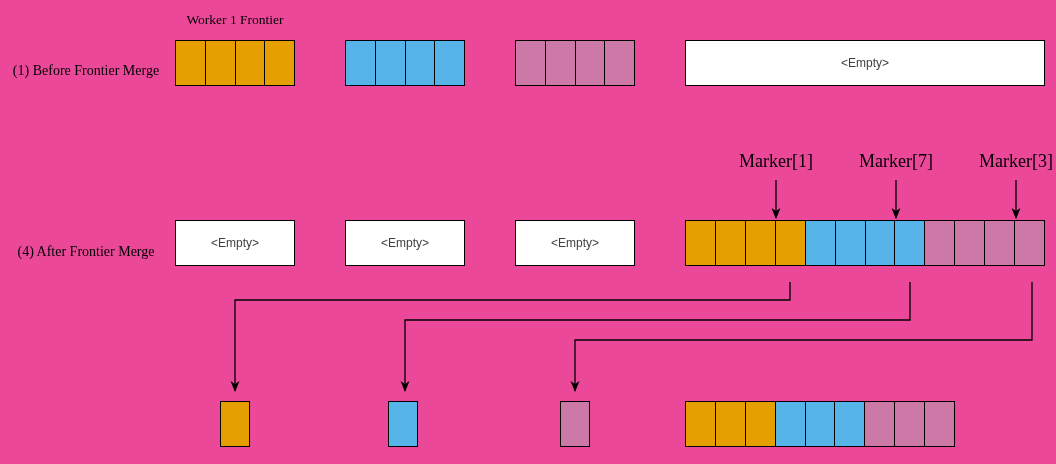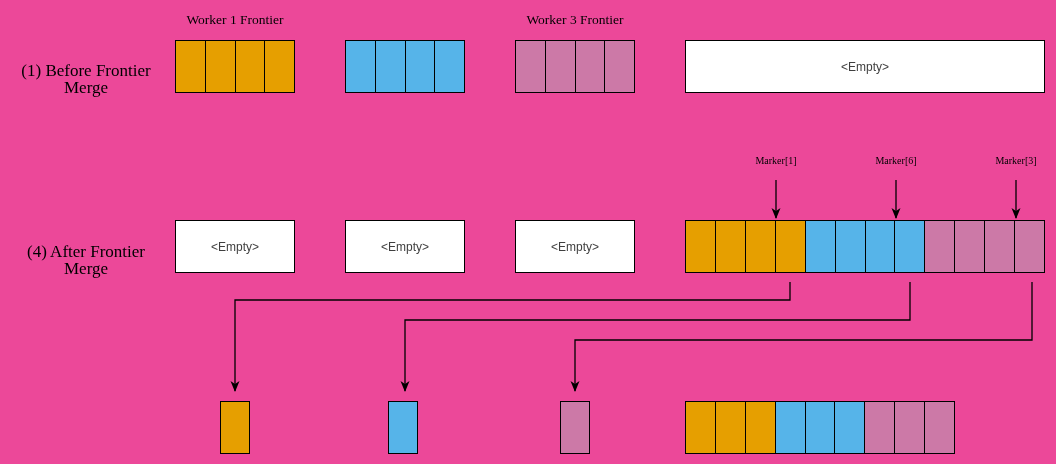--- a/index.html
+++ b/index.html
@@ -18,26 +18,26 @@
     text-align: center;
     font-size: 13.5px;
     line-height: 17px;
     top: 11px;
   }
   .row-label {
     position: absolute;
     left: 5px;
     width: 162px;
     text-align: center;
-    font-size: 17px;
+    font-size: 14px;
     line-height: 17px;
   }
   .fbox {
     position: absolute;
-    height: 53px;
+    height: 46px;
     box-sizing: border-box;
     border: 1px solid #000000;
     background: #ffffff;
     display: flex;
     align-items: stretch;
   }
   .fbox .cell { flex: 1 1 0; }
   .fbox .cell + .cell { border-left: 1px solid #000000; }
   .empty-box {
     align-items: center;
@@ -45,38 +45,37 @@
   }
   .empty-text {
     font-family: "Liberation Sans", sans-serif;
     font-size: 12px;
     color: #3f3f3f;
   }
   .marker-label {
     position: absolute;
     width: 120px;
     text-align: center;
-    font-size: 10px;
+    font-size: 18px;
     line-height: 16px;
     top: 153px;
   }
   .arrow-layer {
     position: absolute;
     left: 0; top: 0;
     width: 1056px; height: 464px;
     pointer-events: none;
   }
 </style>
 </head>
 <body>
 
 <div class="canvas">
 
   <div class="col-title" style="left:145px">Worker 1 Frontier</div>
-  <div class="col-title" style="left:485px">Worker 3 Frontier</div>
 
   <div class="row-label" style="top:62px">(1) Before Frontier Merge</div>
   <div class="row-label" style="top:243px">(4) After Frontier Merge</div>
 
   <div class="fbox" style="left:175px; top:40px; width:120px">
       <div class="cell" style="background: rgb(230, 159, 0);"></div>
       <div class="cell" style="background: rgb(230, 159, 0);"></div>
       <div class="cell" style="background: rgb(230, 159, 0);"></div>
       <div class="cell" style="background: rgb(230, 159, 0);"></div>
     </div>
@@ -114,21 +113,21 @@
       <div class="cell" style="background: rgb(86, 180, 233);"></div>
       <div class="cell" style="background: rgb(86, 180, 233);"></div>
       <div class="cell" style="background: rgb(86, 180, 233);"></div>
       <div class="cell" style="background: rgb(204, 121, 167);"></div>
       <div class="cell" style="background: rgb(204, 121, 167);"></div>
       <div class="cell" style="background: rgb(204, 121, 167);"></div>
       <div class="cell" style="background: rgb(204, 121, 167);"></div>
     </div>
 
   <div class="marker-label" style="left:716px">Marker[1]</div>
-  <div class="marker-label" style="left:836px">Marker[6]</div>
+  <div class="marker-label" style="left:836px">Marker[7]</div>
   <div class="marker-label" style="left:956px">Marker[3]</div>
 
   <div class="fbox" style="left:220px; top:401px; width:30px">
       <div class="cell" style="background: rgb(230, 159, 0);"></div>
     </div>
   <div class="fbox" style="left:388px; top:401px; width:30px">
       <div class="cell" style="background: rgb(86, 180, 233);"></div>
     </div>
   <div class="fbox" style="left:560px; top:401px; width:30px">
       <div class="cell" style="background: rgb(204, 121, 167);"></div>

